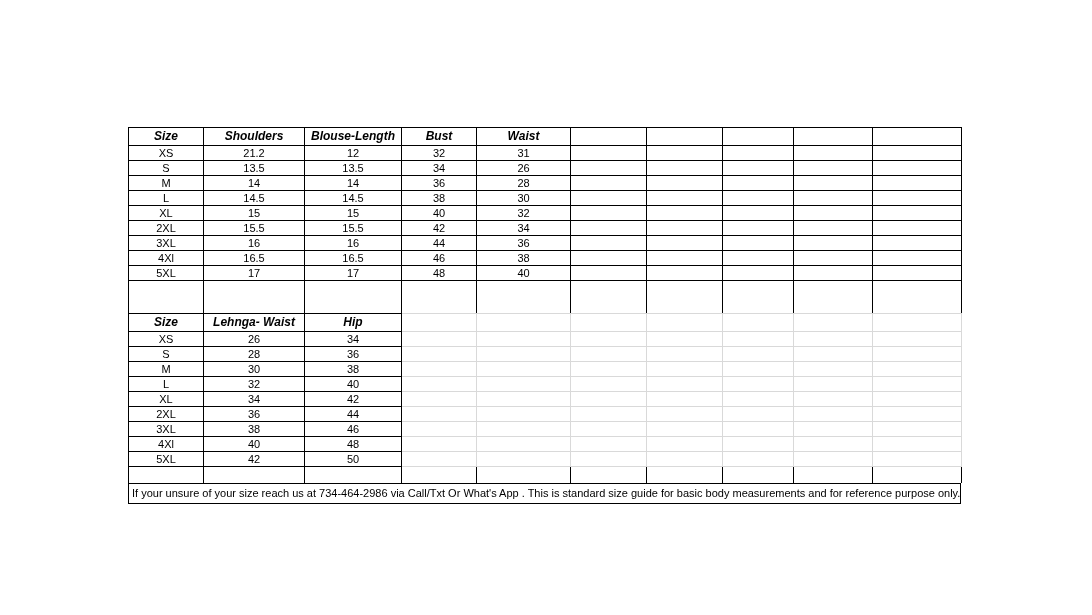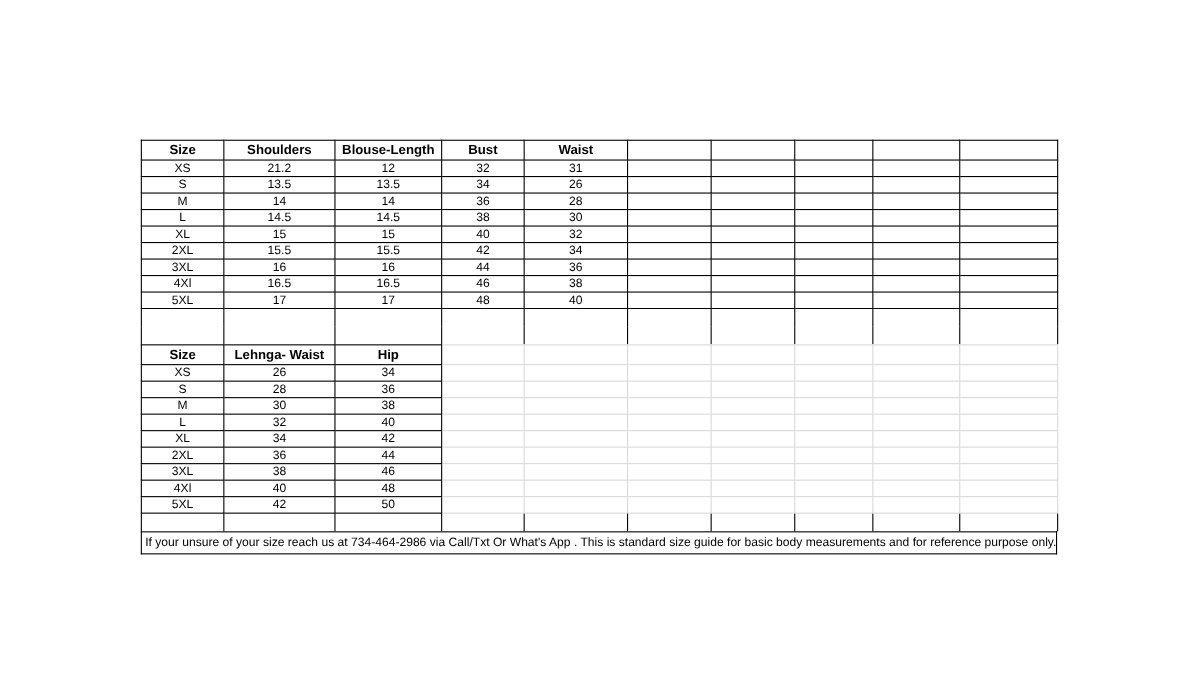--- a/index.html
+++ b/index.html
@@ -42,20 +42,21 @@
     background: #ffffff;
     overflow: hidden;
     white-space: nowrap;
   }
 
   .hdr {
     font-weight: bold;
     font-size: 12px;
     height: 17px;
     line-height: 17px;
+    font-style: italic;
   }
 
   
   .c0 { width: 75px; }
   .c1 { width: 101px; }
   .c2 { width: 97px; }
   .c3 { width: 75px; }
   .c4 { width: 94px; }
   .c5 { width: 76px; }
   .c6 { width: 76px; }

